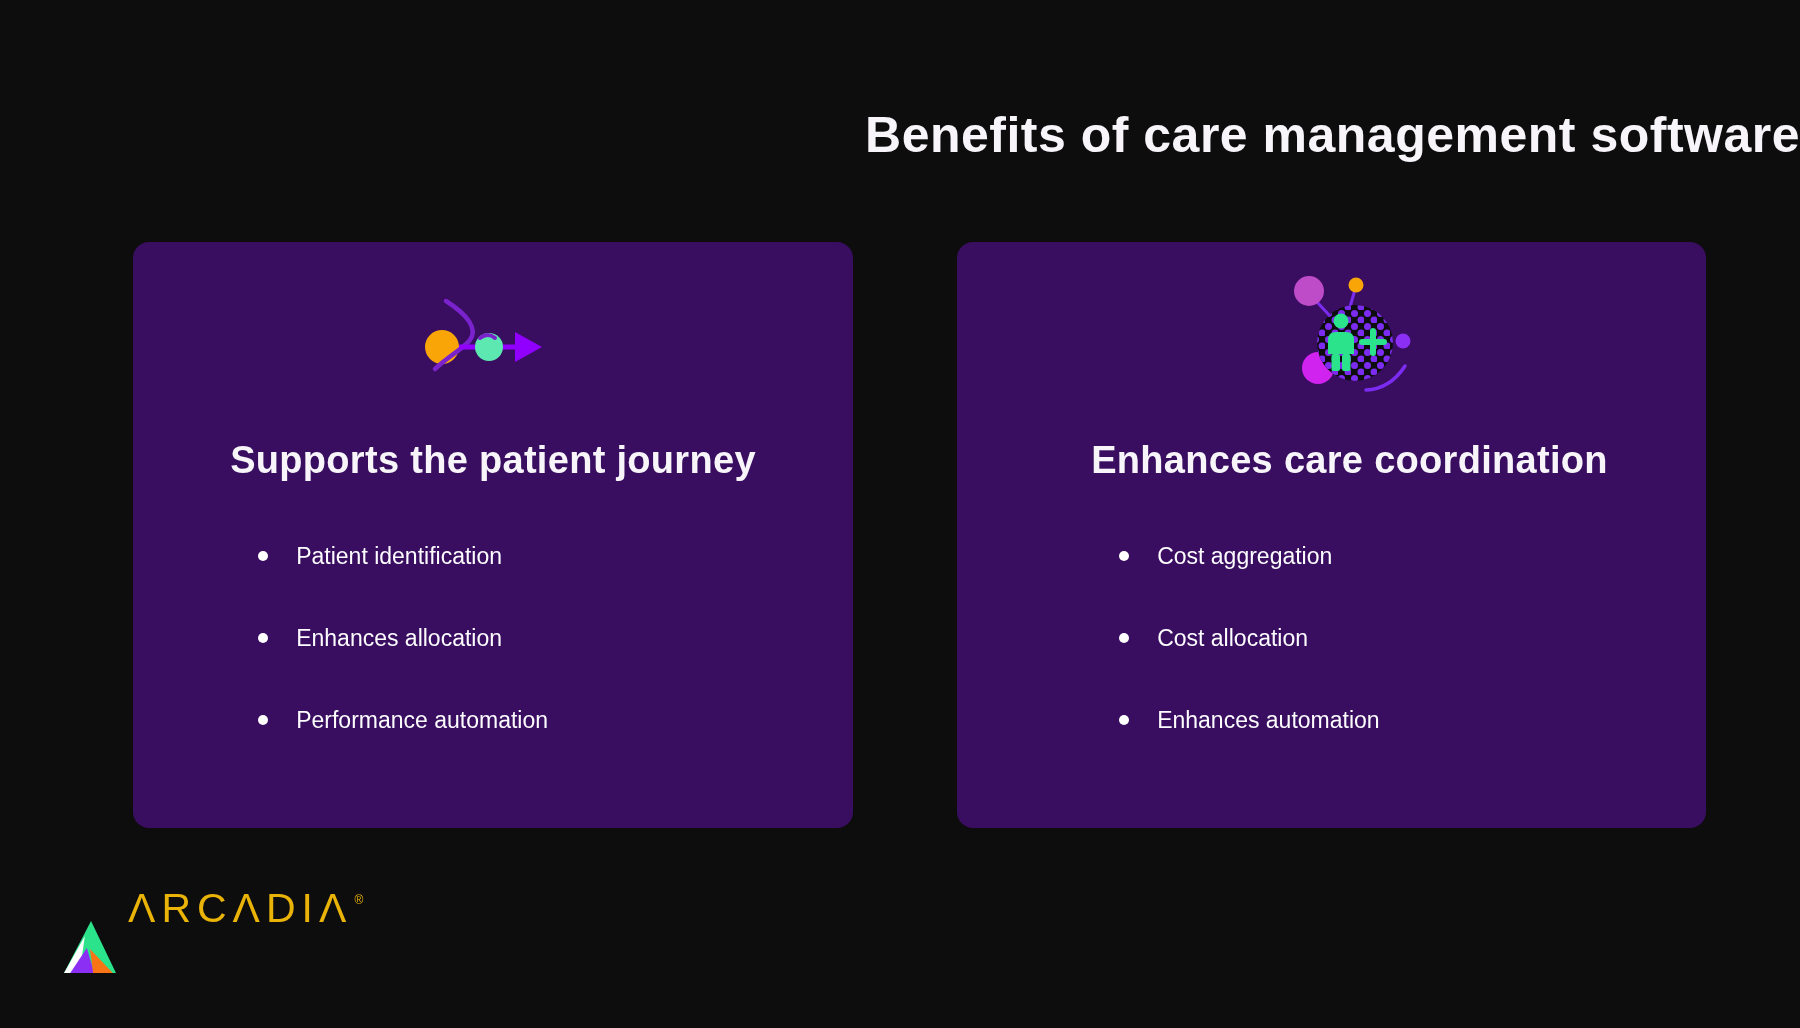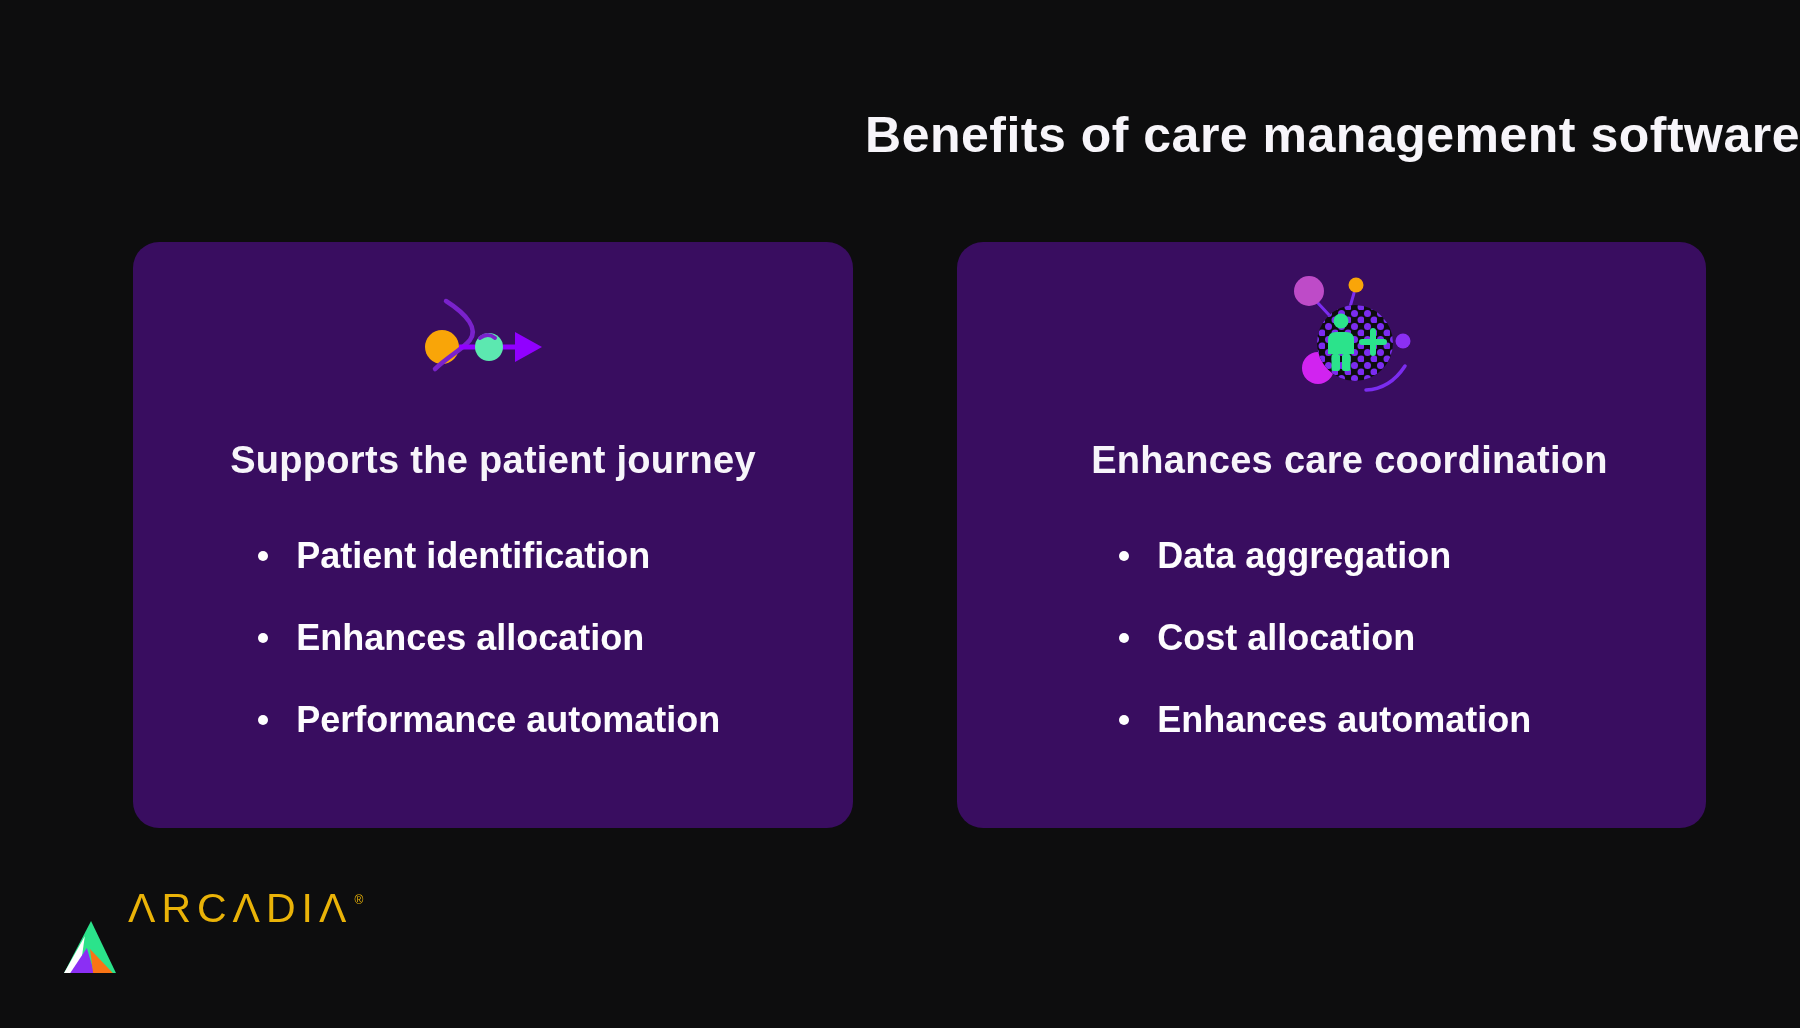--- a/index.html
+++ b/index.html
@@ -5,36 +5,36 @@
   html,body{margin:0;padding:0;background:#0D0D0E;}
   #slide{
     position:relative;width:1800px;height:1028px;background:#0D0D0E;overflow:hidden;
     font-family:"Liberation Sans","DejaVu Sans",sans-serif;
   }
   .title{
     position:absolute;top:106px;left:0;width:100%;margin:0;text-align:right;
     font-size:50px;font-weight:700;color:#F7F5FA;letter-spacing:0.5px;
   }
   .card{
-    position:absolute;top:242px;height:586px;background:#390D60;border-radius:26px;
+    position:absolute;top:242px;height:586px;background:#390D60;border-radius:16px;
   }
   .card.left{left:133px;width:720px;}
   .card.right{left:957px;width:713px;padding-left:36px;}
   .icon-area{position:relative;height:195px;}
   .icon-area svg{position:absolute;left:50%;transform:translateX(-50%);}
   .journey-icon{top:45px;width:150px;height:90px;}
   .network-icon{top:16px;width:180px;height:140px;}
   .card-body{width:fit-content;margin:0 auto;}
   .card-body h2{
     margin:0;font-size:38px;line-height:46px;font-weight:700;color:#F7F5FA;letter-spacing:0.3px;
   }
   .card-body ul{list-style:none;margin:51px 0 0;padding:0;}
   .card-body li{
-    position:relative;padding-left:66px;font-size:36px;line-height:44px;
-    margin-bottom:38px;color:#FDFCFE;font-weight:700;
+    position:relative;padding-left:66px;font-size:23px;line-height:44px;
+    margin-bottom:38px;color:#FDFCFE;font-weight:400;
   }
   .card-body li::before{
     content:"";position:absolute;left:28px;top:17px;width:10px;height:10px;
     border-radius:50%;background:#FFFFFF;
   }
   .logo-mark{position:absolute;left:64px;top:919px;width:52px;height:54px;}
   .wordmark{
     position:absolute;left:128px;top:885px;font-size:41px;font-weight:400;
     letter-spacing:6px;color:#eab308;white-space:nowrap;
   }
@@ -91,21 +91,21 @@
           <path d="M68 96 L68 82 Q68 74 76 74 L86 74 Q94 74 94 82 L94 96 Z"></path>
           <rect x="71.5" y="96" width="8.5" height="17" rx="2"></rect>
           <rect x="82" y="96" width="8.5" height="17" rx="2"></rect>
         </g>
         <path d="M102 84 H124 M113 73 V95" stroke="#2BE38B" stroke-width="6" stroke-linecap="round"></path>
       </svg>
     </div>
     <div class="card-body">
       <h2>Enhances care coordination</h2>
       <ul>
-        <li>Data aggregation</li>
+        <li>Cost aggregation</li>
         <li>Cost allocation</li>
         <li>Enhances automation</li>
       </ul>
     </div>
   </section>
 
   <svg class="logo-mark" viewBox="0 0 100 104" aria-hidden="true">
     <polygon points="52,4 100,104 0,104" fill="#2BE38B"></polygon>
     <polygon points="40,33 0,104 30,104" fill="#FFFFFF"></polygon>
     <polygon points="44,56 12,104 58,104" fill="#8B2FF4"></polygon>

